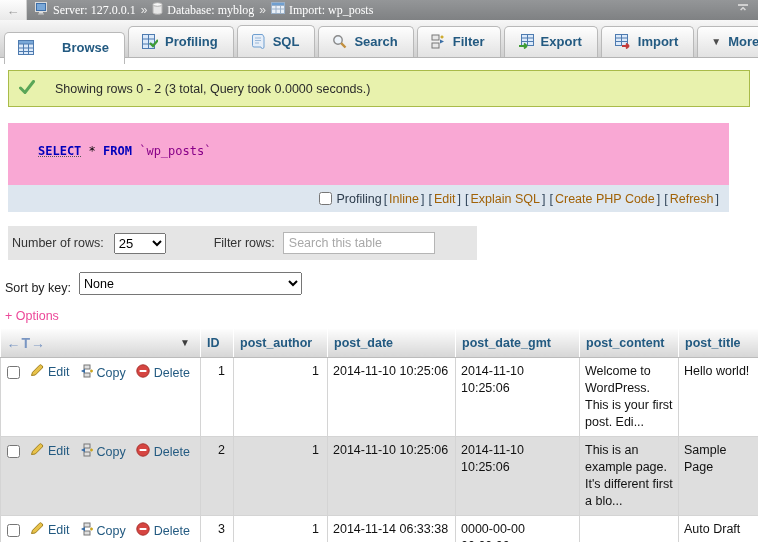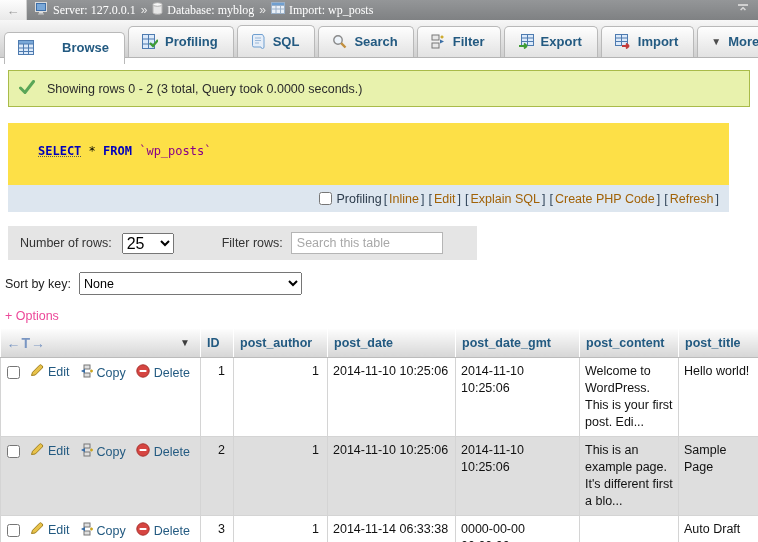--- a/index.html
+++ b/index.html
@@ -21,45 +21,45 @@
     display:flex; align-items:flex-end; padding-left:4px; }
   .tab { display:flex; align-items:center; gap:7px; padding:7px 15px 8px 13px; margin-right:3px;
     border:1px solid #b9b9b9; border-bottom:none; border-radius:5px 5px 0 0;
     background:linear-gradient(#fefefe,#e2e2e2); color:#235a81; font-weight:bold; font-size:13px; cursor:pointer; }
   .tab.active { background:#fff; position:relative; top:7px; padding-bottom:9px;gap:28px; }
   .tab svg { display:block; }
   .chev { color:#4d4d4d; font-size:10px; }
 
   
   .msgbox { margin:12px 8px 0 8px; width:742px; background:#e8f2ad; border:1px solid #a9bb49;
-    padding:9px 10px; display:flex; align-items:center; gap:12px; color:#2b2b2b; }
+    padding:9px 10px; display:flex; align-items:center; gap:20px; color:#2b2b2b; }
 
   
   .querywrap { margin:16px 0 0 8px; width:721px; }
-  .querysql { background:#fde047; height:62px; padding:21px 0 0 30px;
+  .querysql { background:#f9a8d4; height:62px; padding:21px 0 0 30px;
     font-family:"DejaVu Sans Mono","Liberation Mono",monospace; font-size:12px; white-space:pre; }
   .kw { color:#0000bb; font-weight:bold; }
   .kw.expl { text-decoration:underline dotted #555; cursor:help; }
   .ident { color:#880088; }
   .querylinks { background:#dde6ef; height:27px; display:flex; align-items:center; justify-content:flex-end;
     padding-right:8px; font-size:12.5px; color:#2b3a4a; }
   .querylinks input { margin-right:4px; }
   .qlink { color:#a16207; text-decoration:none; cursor:pointer; }
   .bk { color:#33475c; margin:0 2px; }
 
   
   .rowctrl { margin:14px 0 0 8px; width:469px; height:34px; background:#e5e5e5;
-    display:flex; align-items:center; padding-left:12px; color:#333; }
-  .rowctrl select { margin-left:10px; width:52px; height:21px; font-size:16px; }
+    display:flex; align-items:center; padding-left:4px; color:#333; }
+  .rowctrl select { margin-left:10px; width:52px; height:21px; font-size:13px; }
   .filterlab { margin-left:48px; }
   .filterinput { margin-left:8px; width:152px; height:22px; border:1px solid #b5b5b5; padding:0 5px;
     font-size:12.5px; color:#333; }
   .filterinput::placeholder { color:#a8a8a8; }
 
-  .sortrow { margin:12px 0 0 5px; display:flex; align-items:center; color:#222; }
+  .sortrow { margin:12px 0 0 5px; display:flex; align-items:flex-end; color:#222; }
   .sortrow select { margin-left:8px; width:223px; height:23px; font-size:12.5px; }
 
   .options { display:inline-block; margin:14px 0 6px 5px; color:#ec4899; text-decoration:none; cursor:pointer; }
 
   
   table { border-collapse:collapse; table-layout:fixed; width:758px; }
   th { background:linear-gradient(#fdfdfd,#d6d6d6); border-bottom:1px solid #bbb; border-right:1px solid #fff;
     color:#235a81; font-size:12.5px; text-align:left; padding:6px 6px; height:28px; }
   th.actions-h { padding:4px 6px; }
   .hdr1 { display:flex; align-items:center; justify-content:space-between; }

